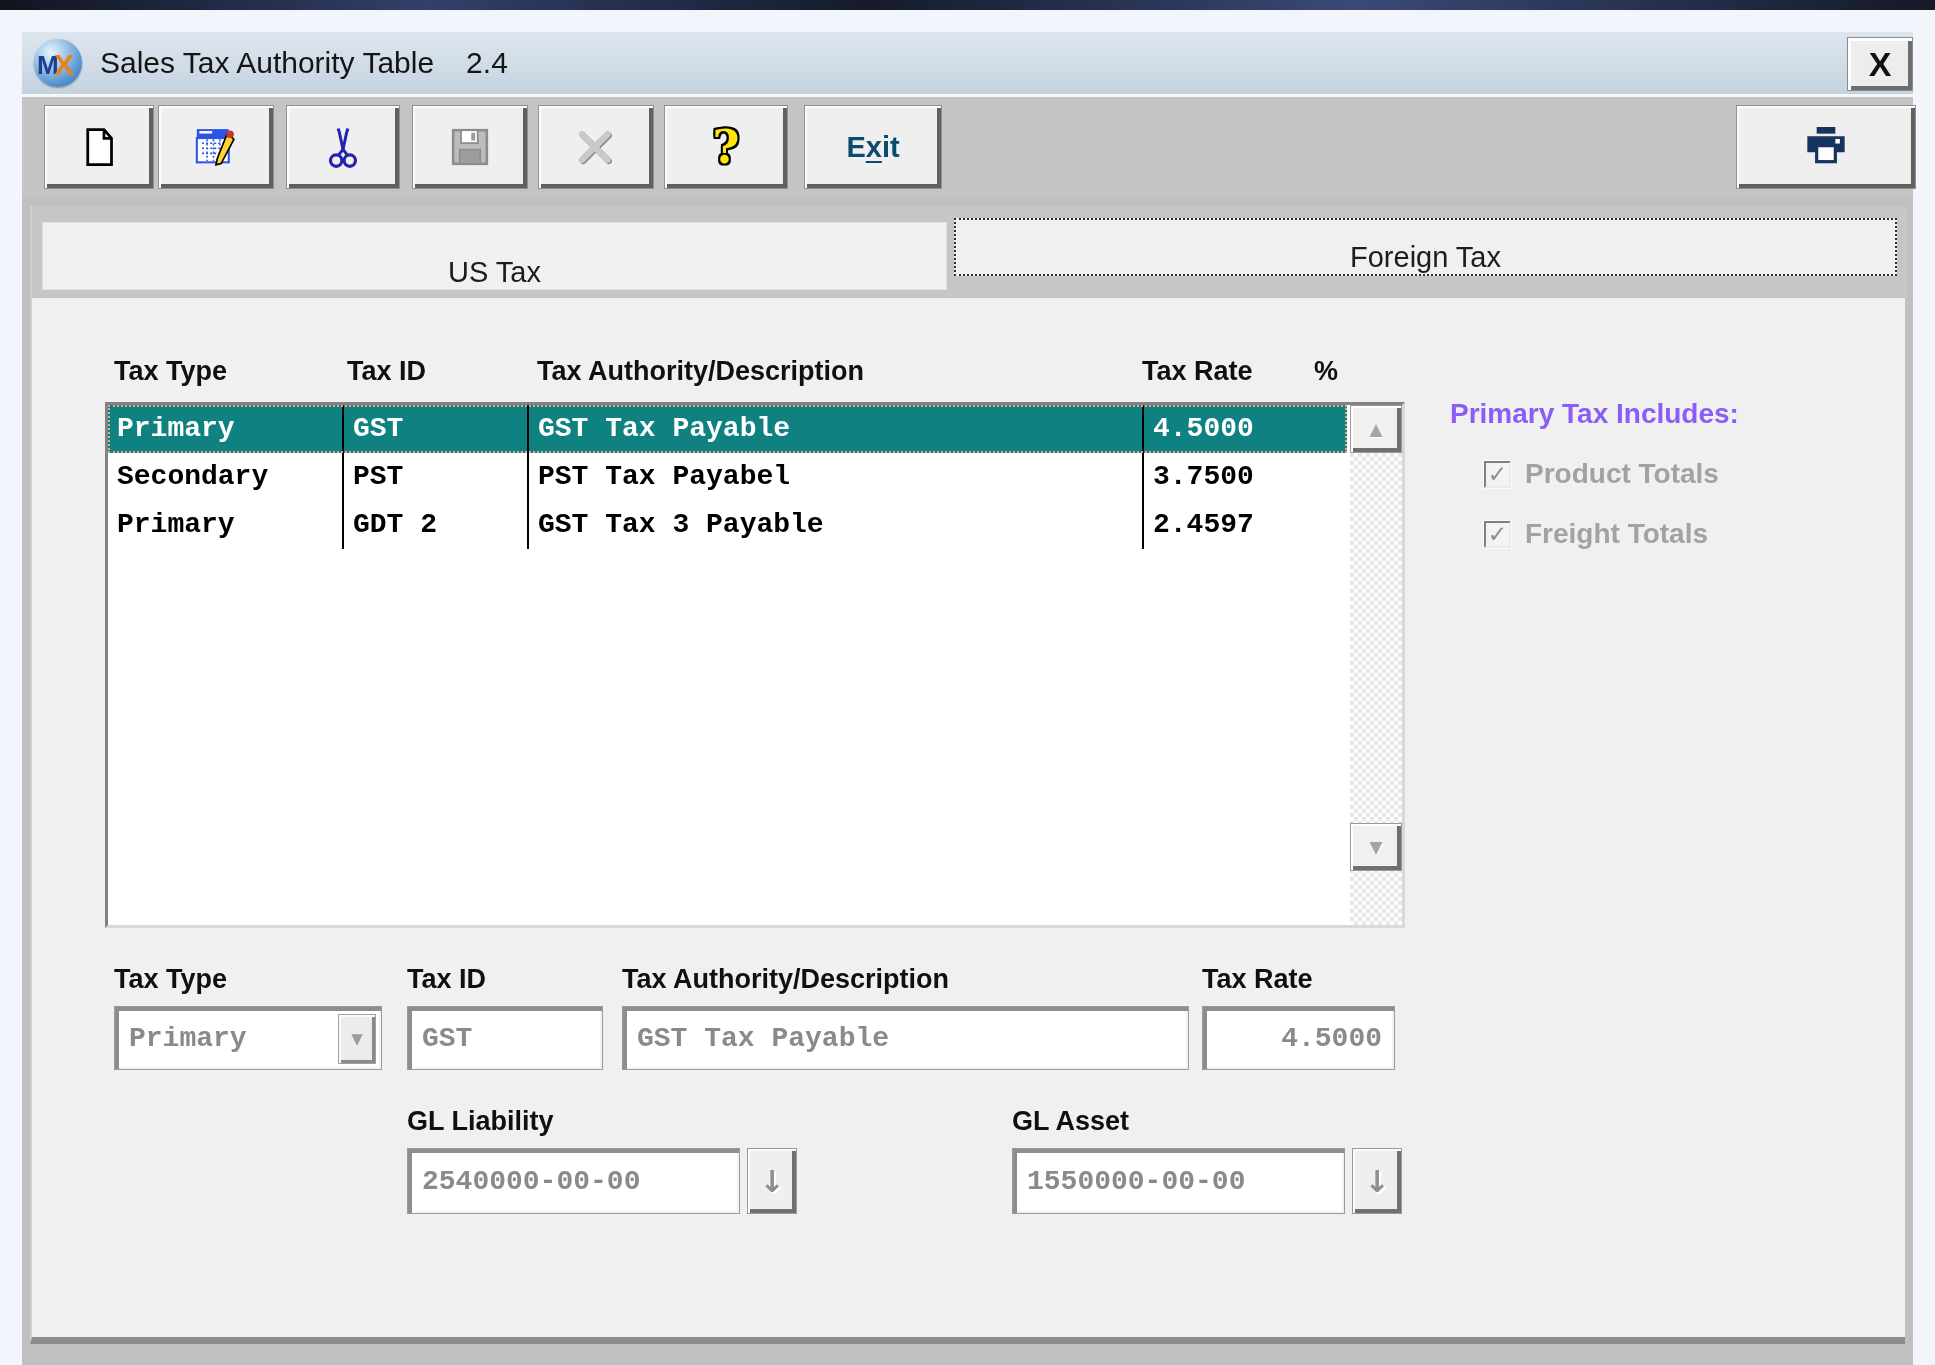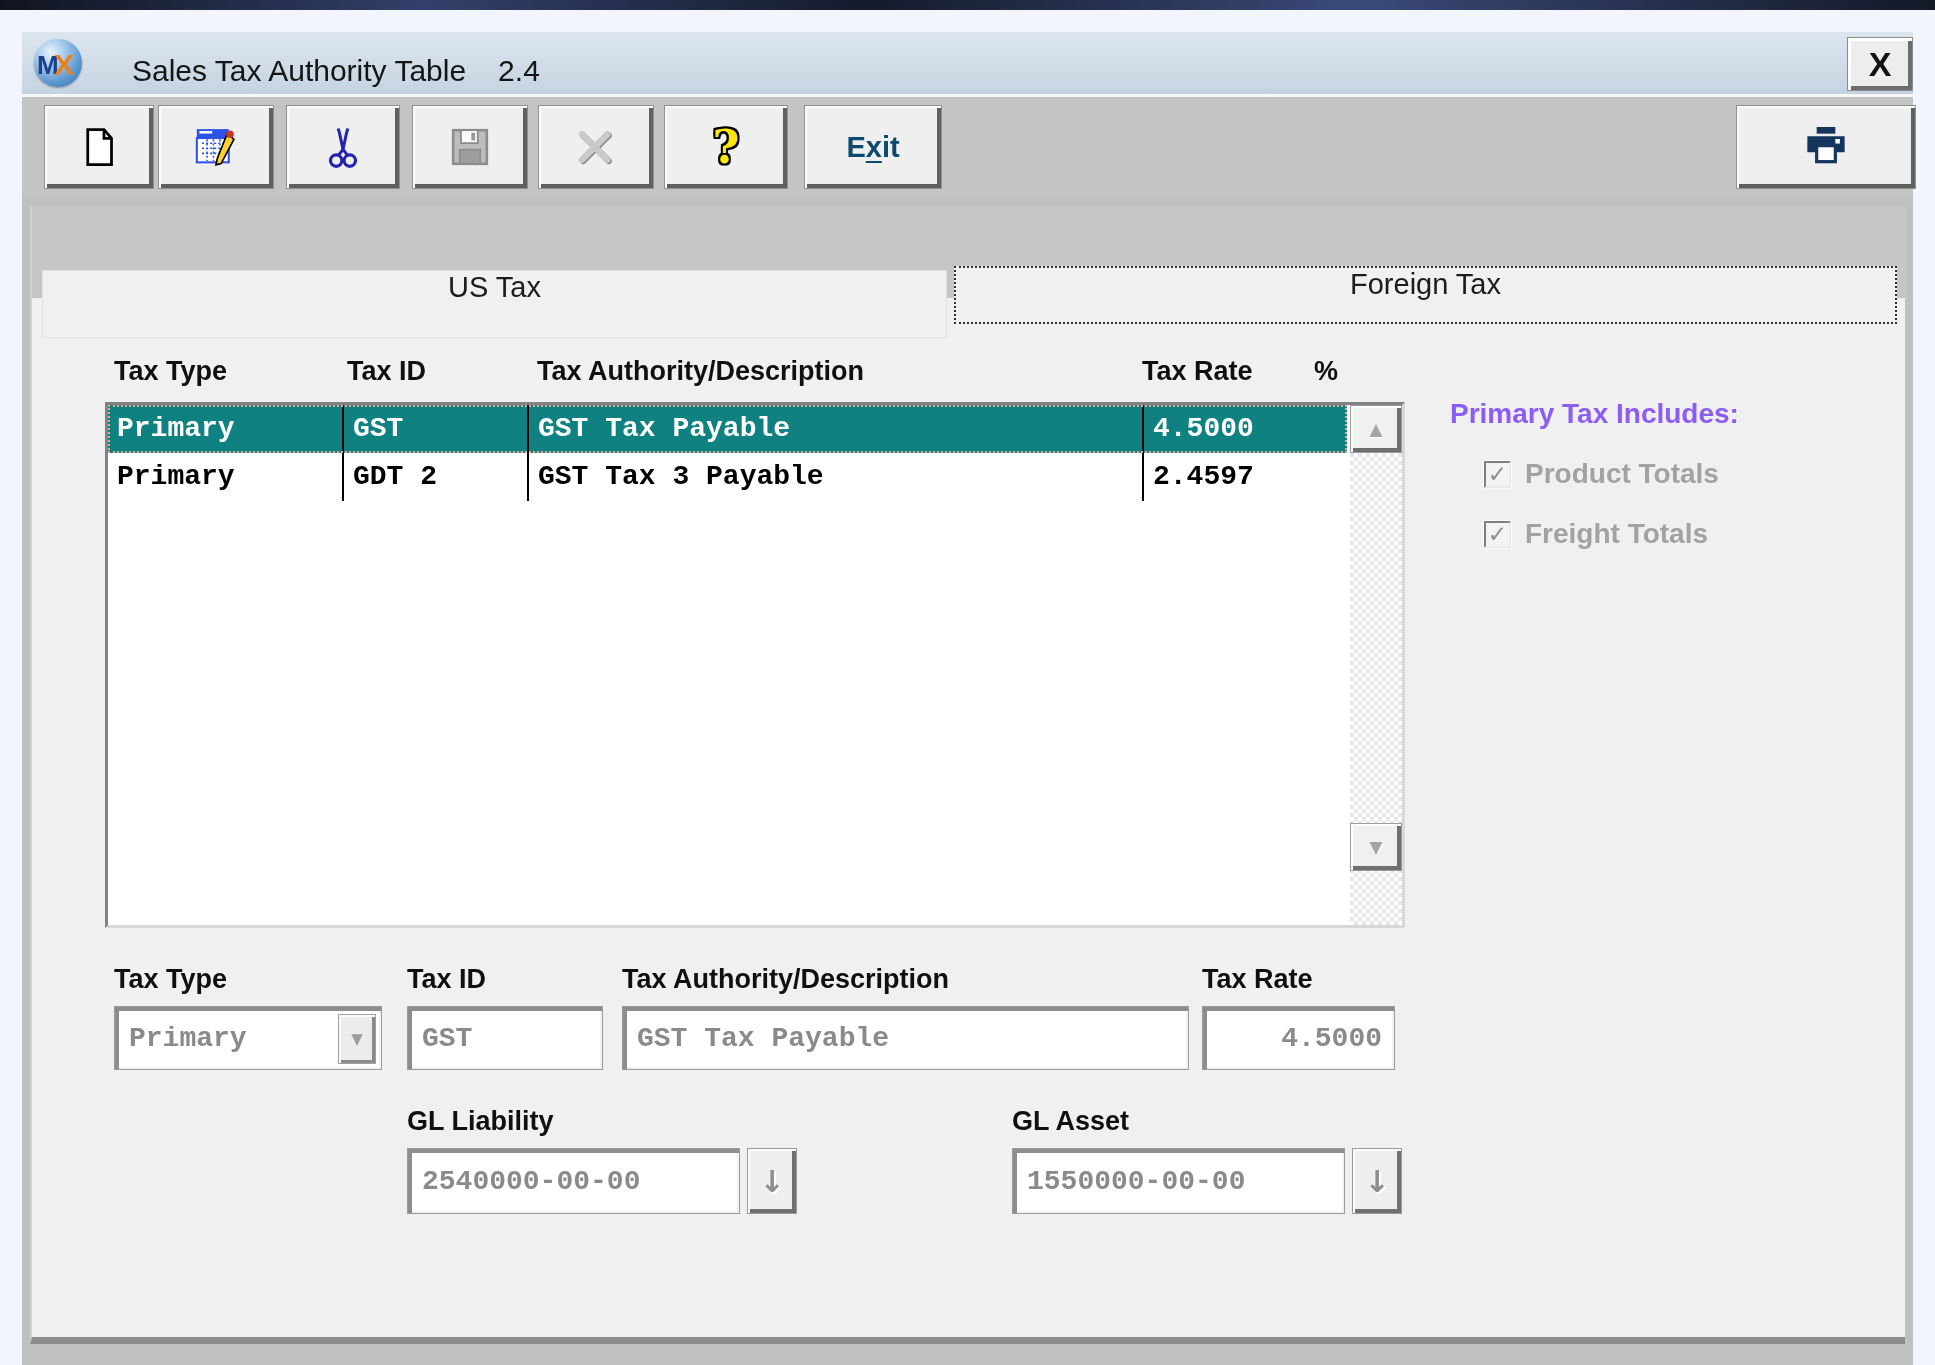--- a/index.html
+++ b/index.html
@@ -12,21 +12,21 @@
   .top-strip { position:absolute; left:0; top:0; width:1935px; height:10px;
     background:linear-gradient(90deg,#10141f,#32406a 22%,#151b2b 45%,#3a4a78 70%,#141927); }
   .win-frame { position:absolute; left:0; top:10px; width:1935px; height:1355px; background:#f2f6fc; }
   .titlebar { position:absolute; left:22px; top:22px; width:1891px; height:62px;
     background:linear-gradient(#dde6ee,#c5d3e1); }
   .mx-icon { position:absolute; left:12px; top:7px; width:48px; height:48px; border-radius:50%;
     background:radial-gradient(circle at 35% 28%, #e8f4fd 0%, #9cc4e8 35%, #5b97d0 65%, #2e6cab 100%);
     box-shadow:0 1px 2px rgba(0,0,0,.35); }
   .mx-icon .m { position:absolute; left:3px; top:11px; font-weight:bold; font-size:26px; color:#1d3f8f; }
   .mx-icon .x { position:absolute; left:20px; top:9px; font-weight:bold; font-size:30px; color:#e8821e; }
-  .title-text { position:absolute; left:78px; top:8px; height:62px; line-height:62px; font-size:30px; color:#151515;margin-left:32px; }
+  .title-text { position:absolute; left:78px; top:0; height:62px; line-height:62px; font-size:30px; color:#151515; }
   .title-ver { margin-left:32px; }
   .close-btn { position:absolute; right:0px; top:5px; width:66px; height:54px; background:#ededed;
     border:1px solid #8b8b8b;
     box-shadow: inset 3px 3px 0 #ffffff, inset -4px -4px 0 #6e6e6e;
     text-align:center; line-height:52px; font-size:34px; font-weight:bold; color:#121212; cursor:default; }
   
   .toolbar { position:absolute; left:22px; top:84px; width:1891px; height:104px;
     background:#c4c4c4; border-top:3px solid #f7f7f7; }
   .tbtn { position:absolute; top:8px; height:84px; background:#efefef;
     border:1px solid #909090;
@@ -43,22 +43,22 @@
   .tb-print  { left:1714px; width:180px; }
   .tb-exit .accel { text-decoration:underline; text-underline-offset:4px; }
   .help-q { font-family:"DejaVu Serif", serif; font-weight:bold; font-size:46px; color:#ffe60a;
     text-shadow:-2px 0 0 #000, 2px 0 0 #000, 0 -2px 0 #000, 0 2px 0 #000,
                 -2px -2px 0 #000, 2px 2px 0 #000, -2px 2px 0 #000, 2px -2px 0 #000; }
   
   .main { position:absolute; left:22px; top:188px; width:1891px; height:1168px; background:#c0c0c0; }
   .panel { position:absolute; left:8px; top:8px; width:1875px; height:1138px; background:#f0f0f0;
     border-bottom:7px solid #8d8d8d; border-left:2px solid #cfcfcf; }
   .tab-band { position:absolute; left:0; top:0; width:1875px; height:92px; background:#c6c6c6; }
-  .tab { position:absolute; background:#f0f0f0; display:flex; align-items:flex-start; justify-content:center;
-    font-size:29px; color:#1c1c1c;margin-top:48px; }
+  .tab { position:absolute; background:#f0f0f0; display:flex; align-items:flex-end; justify-content:center;
+    font-size:29px; color:#1c1c1c; }
   .tab-us { left:10px; top:16px; width:905px; height:68px; border:1px solid #e2e2e2; }
   .tab-foreign { left:922px; top:12px; width:972px; height:58px; border:2px dotted #2f2f2f;
     max-width:943px; }
   
   .col-head { position:absolute; top:150px; height:40px; font-size:27px; font-weight:bold; color:#101010; }
   .ch-type { left:82px; }  .ch-id { left:315px; }  .ch-desc { left:505px; }
   .ch-rate { left:1110px; } .ch-pct { left:1282px; }
   
   .listbox { position:absolute; left:73px; top:196px; width:1300px; height:526px; background:#ffffff;
     border:3px solid; border-color:#828282 #d8d8d8 #d8d8d8 #828282; }
@@ -211,20 +211,26 @@
 
         <div class="listbox">
           <div class="rows-area">
             <div class="lrow sel">
               <div class="cell">Primary</div>
               <div class="cell">GST</div>
               <div class="cell">GST Tax Payable</div>
               <div class="cell">4.5000</div>
             </div>
             <div class="lrow">
+              <div class="cell">Secondary</div>
+              <div class="cell">PST</div>
+              <div class="cell">PST Tax Payabel</div>
+              <div class="cell">3.7500</div>
+            </div>
+            <div class="lrow">
               <div class="cell">Primary</div>
               <div class="cell">GDT 2</div>
               <div class="cell">GST Tax 3 Payable</div>
               <div class="cell">2.4597</div>
             </div>
           </div>
           <div class="vscroll">
             <div class="sbtn sb-up">
               <span>▲</span>
             </div>

